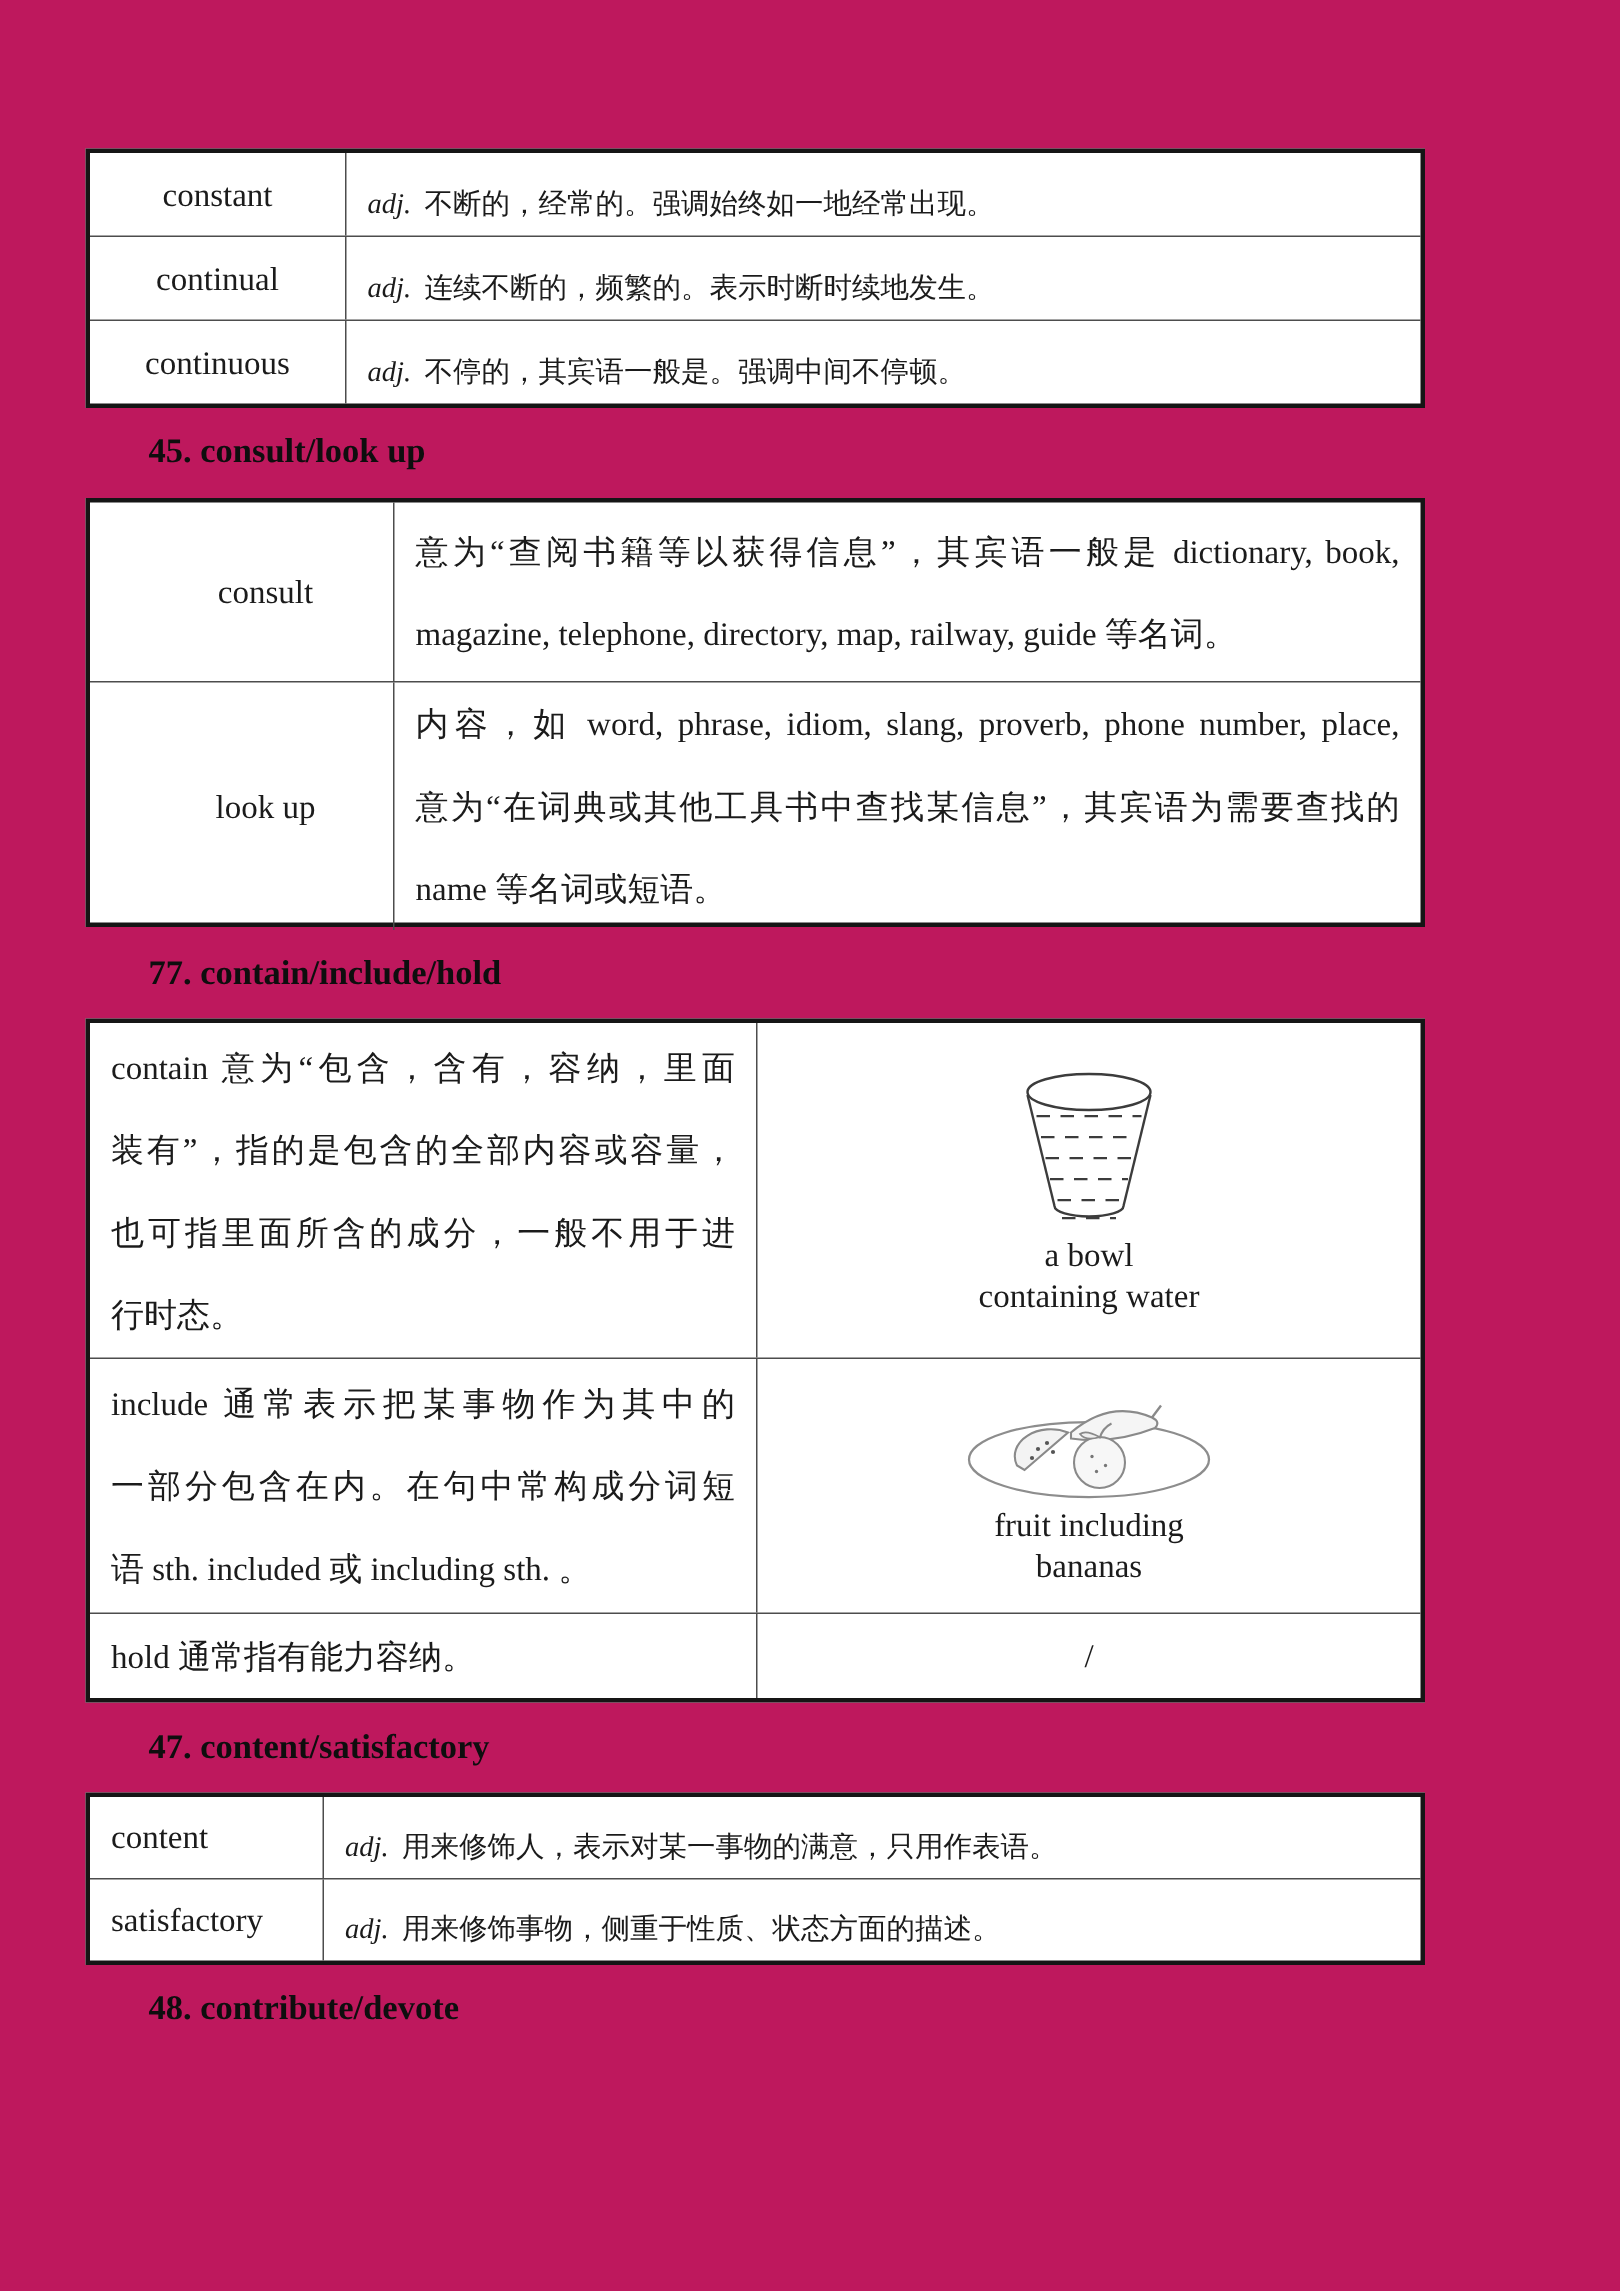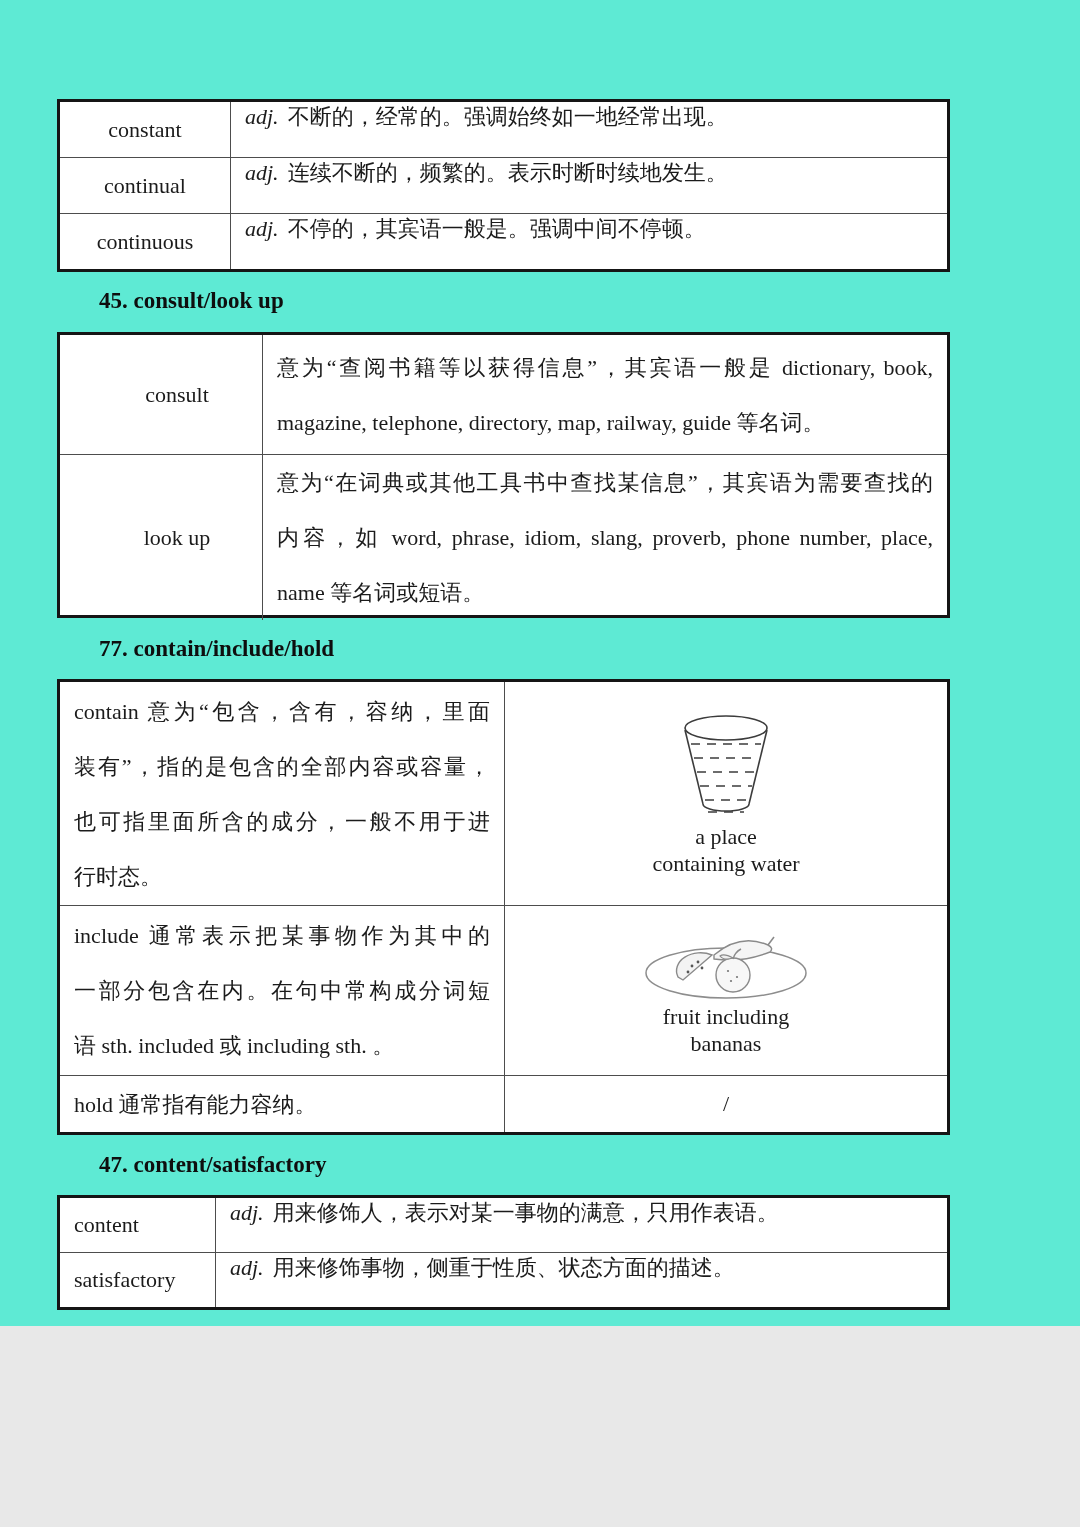--- a/index.html
+++ b/index.html
@@ -1,37 +1,38 @@
 <!DOCTYPE html>
 <html><head>
 <meta charset="utf-8">
 <style>
   * { margin:0; padding:0; box-sizing:border-box; }
   html,body { background:#e8e8e8; }
   .page {
-    position:relative; width:1080px; height:1326px; background:#5eead4;
+    position:relative; width:1080px; height:1527px; background:#be185d;
     font-family:"Liberation Serif","DejaVu Serif",serif; color:#1b1b1b;
     overflow:hidden;
   }
   .tbl {
     position:absolute; left:57px; width:893px;
     border:3px solid #151515; background:#fff;
     display:flex; flex-direction:column;
   }
   .row { display:flex; flex:1; }
   .row + .row { border-top:1px solid #4d4d4d; }
   .term-cell {
     border-right:1px solid #4d4d4d;
     display:flex; align-items:center; justify-content:center;
     font-size:22px;
   }
   .term-cell.left-align { justify-content:flex-start; padding-left:14px; }
   .def-cell {
-    flex:1; display:flex; align-items:flex-start; padding:0 14px;
-    font-size:22px;
+    flex:1; display:flex; align-items:center; padding:0 14px;
+    font-size:19px;
+    margin-top:12px;
   }
   .def-cell .pos { font-style:italic; margin-right:9px; }
   .lines-cell {
     flex:1; display:flex; flex-direction:column; justify-content:center;
     padding:0 14px; font-size:22px;
   }
   .tline { line-height:55px; }
   .tline.stretch { text-align:justify; text-align-last:justify; }
   .ill-cell {
     flex:1; display:flex; flex-direction:column;
@@ -103,22 +104,22 @@
       <div class="lines-cell">
         <div class="tline stretch">意为“查阅书籍等以获得信息”，其宾语一般是 dictionary, book,</div>
         <div class="tline">magazine, telephone, directory, map, railway, guide 等名词。</div>
       </div>
     </div>
     <div class="row">
       <div class="term-cell">
           <span>look up</span>
         </div>
       <div class="lines-cell">
+        <div class="tline stretch">内容，如 word, phrase, idiom, slang, proverb, phone number, place,</div>
         <div class="tline stretch">意为“在词典或其他工具书中查找某信息”，其宾语为需要查找的</div>
-        <div class="tline stretch">内容，如 word, phrase, idiom, slang, proverb, phone number, place,</div>
         <div class="tline">name 等名词或短语。</div>
       </div>
     </div>
   </div>
 
   <div class="heading" id="h46">77. contain/include/hold</div>
 
   <div class="tbl" id="tbl-contain">
     <div class="row r-contain">
       <div class="lines-cell text-col">
@@ -134,21 +135,21 @@
           <line x1="102" y1="19" x2="84" y2="93" stroke="#3c3c3c" stroke-width="1.6"></line>
           <path d="M38,93 A23,7 0 0 0 84,93" fill="none" stroke="#3c3c3c" stroke-width="1.6"></path>
           <line x1="26" y1="33" x2="96" y2="33" stroke="#3c3c3c" stroke-width="1.5" stroke-dasharray="9 7"></line>
           <line x1="29" y1="47" x2="93" y2="47" stroke="#3c3c3c" stroke-width="1.5" stroke-dasharray="9 7"></line>
           <line x1="32" y1="61" x2="90" y2="61" stroke="#3c3c3c" stroke-width="1.5" stroke-dasharray="9 7"></line>
           <line x1="35" y1="75" x2="87" y2="75" stroke="#3c3c3c" stroke-width="1.5" stroke-dasharray="9 7"></line>
           <line x1="40" y1="89" x2="82" y2="89" stroke="#3c3c3c" stroke-width="1.5" stroke-dasharray="9 7"></line>
           <line x1="43" y1="101" x2="79" y2="101" stroke="#3c3c3c" stroke-width="1.5" stroke-dasharray="9 7"></line>
         </svg>
         <div class="caption">
-          <div>a place</div>
+          <div>a bowl</div>
           <div>containing water</div>
         </div>
       </div>
     </div>
     <div class="row r-include">
       <div class="lines-cell text-col">
         <div class="tline stretch">include 通常表示把某事物作为其中的</div>
         <div class="tline stretch">一部分包含在内。在句中常构成分词短</div>
         <div class="tline">语 sth. included 或 including sth. 。</div>
       </div>

